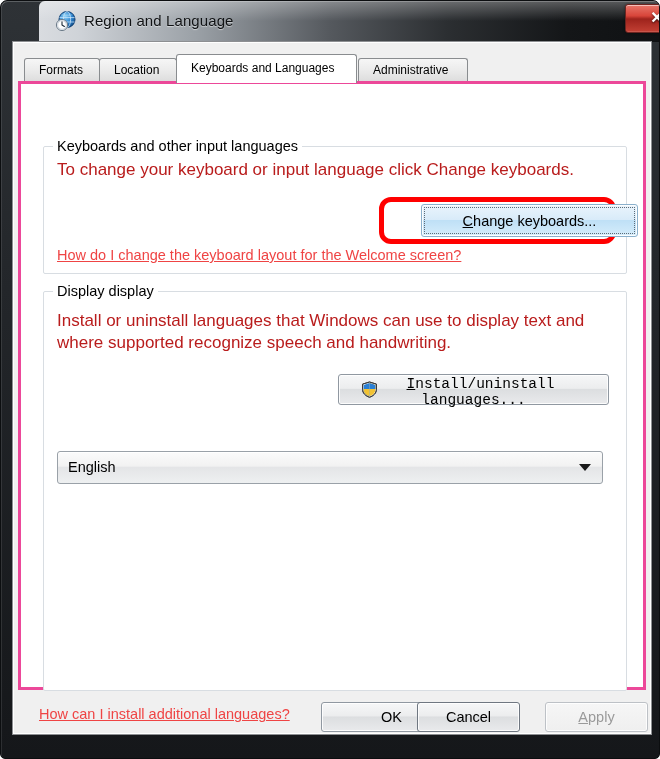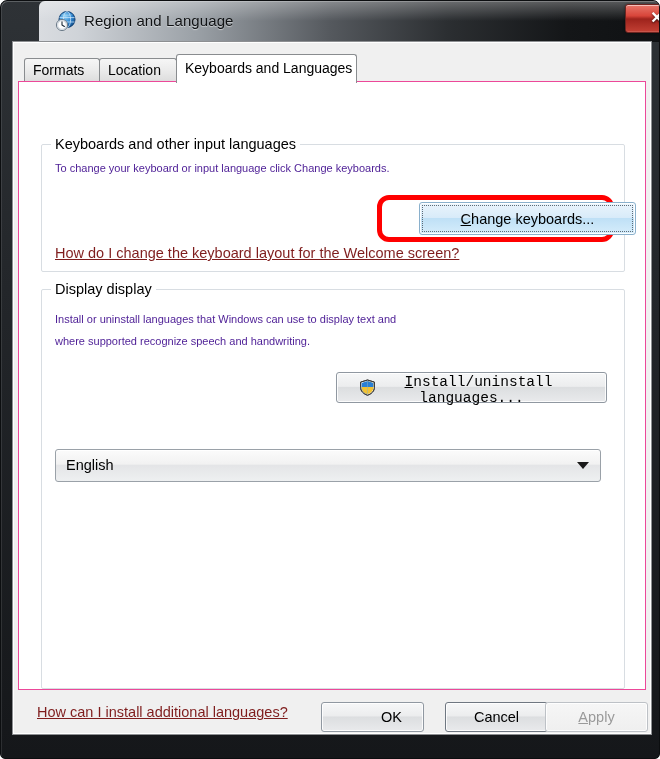--- a/index.html
+++ b/index.html
@@ -50,36 +50,36 @@
   
   #client{position:absolute;left:11px;top:40px;width:638px;height:692px;
           background:#f0f0f0;border:1px solid #8d8f92;
           box-shadow:inset 0 0 0 1px #ffffff;}
 
   
   #tabstrip{position:absolute;left:5px;top:12px;width:628px;height:28px;}
   .tab{position:absolute;top:4px;height:24px;box-sizing:border-box;
        border:1px solid #898c8f;border-bottom:none;border-radius:3px 3px 0 0;
        background:linear-gradient(to bottom,#f6f6f6 0%,#ececec 45%,#dcdcdc 100%);
-       font-size:14px;color:#000;line-height:22px;padding:0 8px;
+       font-size:12px;color:#000;line-height:22px;padding:0 14px;
        white-space:nowrap;cursor:pointer;}
   .tab.active{top:0;height:29px;line-height:26px;background:#ffffff;
        border-color:#898c8f;z-index:5;box-shadow:inset 0 1px 0 #fff;}
 
   
   #tabpage{position:absolute;left:5px;top:39px;width:628px;height:609px;
-      box-sizing:border-box;background:#ffffff;border:1px solid #ec4899;}
+      box-sizing:border-box;background:#ffffff;border:3px solid #ec4899;}
 
   
   .group{position:absolute;box-sizing:border-box;
          border:1px solid #d8dde2;border-radius:2px;background:#ffffff;}
   .group-title{position:absolute;top:-9px;left:9px;background:#ffffff;
          padding:0 4px;font-size:14.5px;color:#000;white-space:nowrap;}
 
-  .body-text{position:absolute;font-size:11px;color:#4c1d95;
+  .body-text{position:absolute;font-size:17px;color:#b91c1c;
              line-height:20px;white-space:nowrap;}
 
   
   .btn{position:absolute;box-sizing:border-box;
        border:1px solid #9098a1;border-radius:3px;
        background:linear-gradient(to bottom,#f6f7f8 0%,#ecedee 46%,#dcdee0 50%,#e9eaec 100%);
        font-size:14.5px;color:#000;text-align:center;cursor:pointer;
        box-shadow:inset 0 0 0 1px rgba(255,255,255,.85);}
   .btn:disabled,.btn.disabled{color:#9a9a9a;border-color:#bdc1c6;
        background:linear-gradient(to bottom,#f6f6f6,#efefef);cursor:default;}
@@ -101,21 +101,21 @@
        border:1px solid #9aa1a8;border-radius:3px;
        background:linear-gradient(to bottom,#fbfbfb 0%,#f2f2f2 45%,#e4e5e7 50%,#eef0f1 100%);
        box-shadow:inset 0 1px 0 #ffffff;cursor:pointer;}
   #combo-value{position:absolute;left:10px;top:0;height:100%;line-height:31px;
        font-size:14.5px;color:#000;}
   #combo-arrow{position:absolute;right:11px;top:12px;width:0;height:0;
        border-left:6px solid transparent;border-right:6px solid transparent;
        border-top:7px solid #1a1a1a;}
 
   
-  .link{position:absolute;font-size:14.5px;color:#7f1d1d;
+  .link{position:absolute;font-size:14.5px;color:#ef4444;
         text-decoration:underline;cursor:pointer;white-space:nowrap;}
 
   .accel{text-decoration:underline;}
 
   
   #shield-icon{position:absolute;left:22px;top:6px;width:17px;height:17px;}
 </style>
 </head>
 <body>
 
@@ -150,20 +150,21 @@
       <div id="close-glyph">✕</div>
     </div>
   </div>
 
   <div id="client">
 
     <div id="tabstrip">
       <div class="tab" style="left:6px;width:76px;">Formats</div>
       <div class="tab" style="left:81px;width:78px;">Location</div>
       <div class="tab active" style="left:158px;width:181px;">Keyboards and Languages</div>
+      <div class="tab" style="left:340px;width:110px;">Administrative</div>
     </div>
 
     <div id="tabpage">
 
       <div class="group" style="left:22px;top:62px;width:584px;height:128px;">
         <div class="group-title">Keyboards and other input languages</div>
 
         <div class="body-text" style="left:13px;top:13px;">To change your keyboard or input language click Change keyboards.</div>
 
         <div id="highlight-ring" style="left:335px;top:50px;width:237px;height:47px;"></div>
@@ -203,19 +204,19 @@
           <div id="combo-value">English</div>
           <div id="combo-arrow"></div>
         </div>
       </div>
 
       <a class="link" href="#" style="left:18px;top:622px;">How can I install additional languages?</a>
     </div>
 
     <button class="btn" style="left:308px;top:660px;width:103px;height:30px;padding-left:44px;">OK</button>
 
-    <button class="btn" style="left:432px;top:660px;width:103px;height:30px;border-color:#6f7781;text-align:center;">Cancel</button>
+    <button class="btn" style="left:404px;top:660px;width:103px;height:30px;border-color:#6f7781;text-align:center;">Cancel</button>
 
     <button class="btn disabled" disabled="" style="left:532px;top:660px;width:103px;height:30px;"><span class="accel">A</span><span>pply</span></button>
   </div>
 
   <div id="glass"></div>
 </div>
 
 </body></html>

